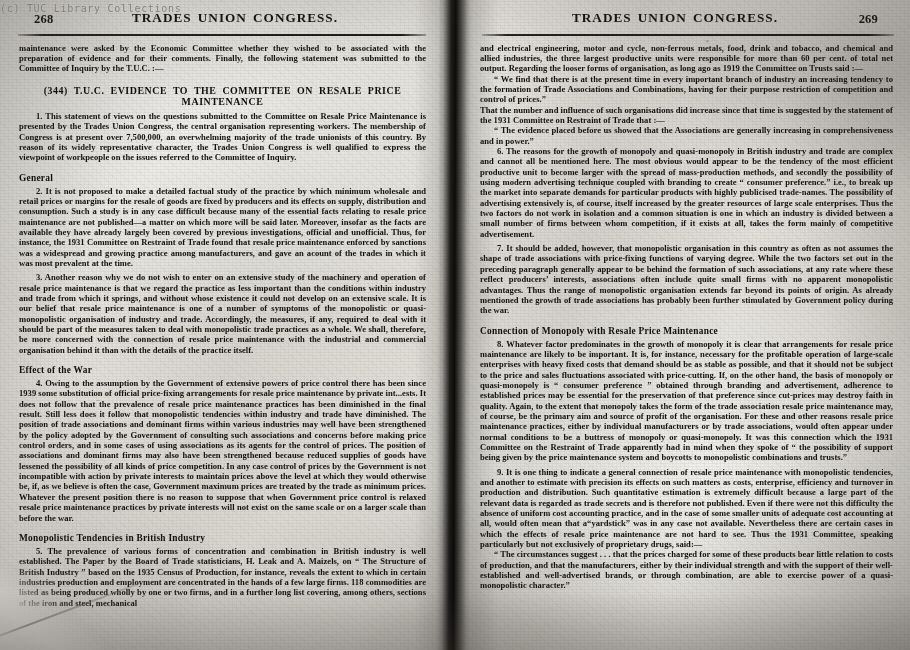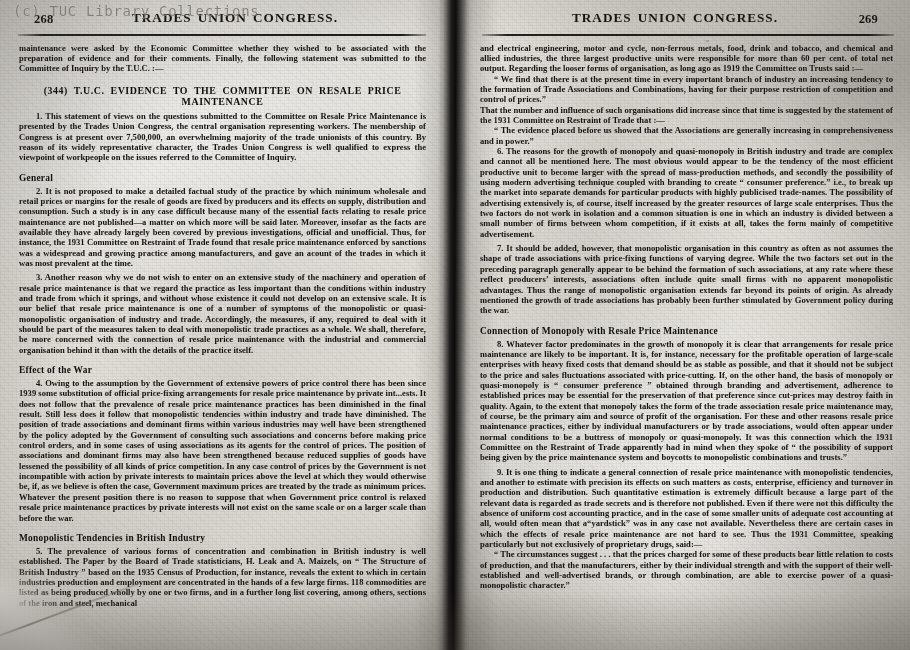--- a/index.html
+++ b/index.html
@@ -187,24 +187,24 @@
   .quote {
     margin: 2.5px 0 2.5px 20px;
     font-weight: bold;
     text-indent: 14px;
     letter-spacing: 0.02px;
   }
 
   
   .watermark {
     position: absolute;
-    left: 13px;
+    left: 0;
     top: 3px;
     font-family: "DejaVu Sans Mono", "Liberation Mono", monospace;
-    font-size: 14px;
+    font-size: 10px;
     letter-spacing: 0.7px;
     color: rgba(96,92,86,0.72);
     text-shadow: 0 0 1px rgba(255,255,255,0.5);
     white-space: nowrap;
     pointer-events: none;
   }
   
   .speck {
     position: absolute;
     background: rgba(70,66,60,0.30);

